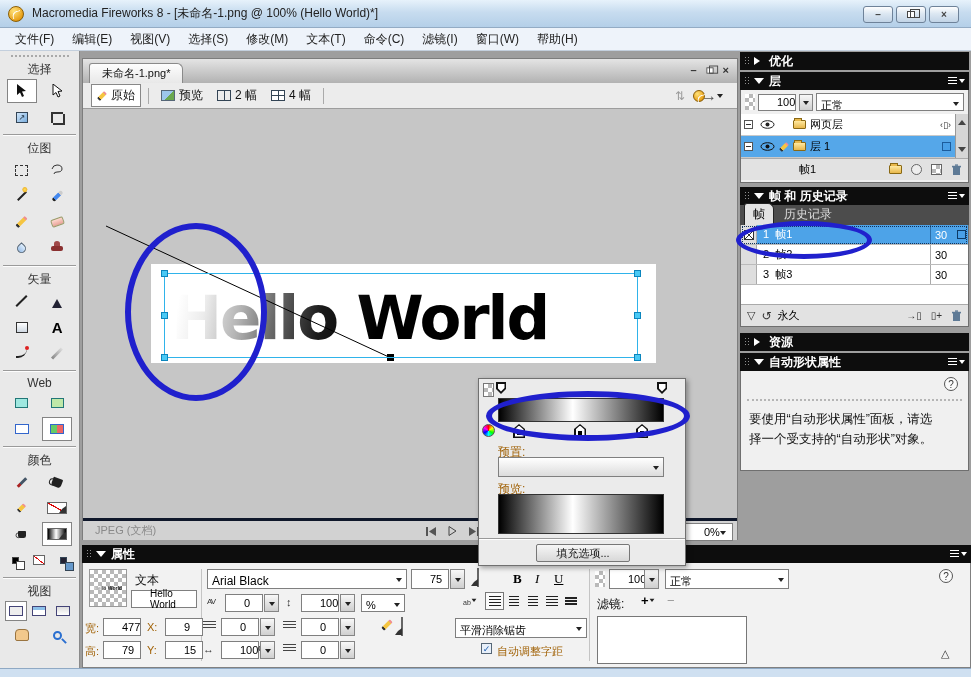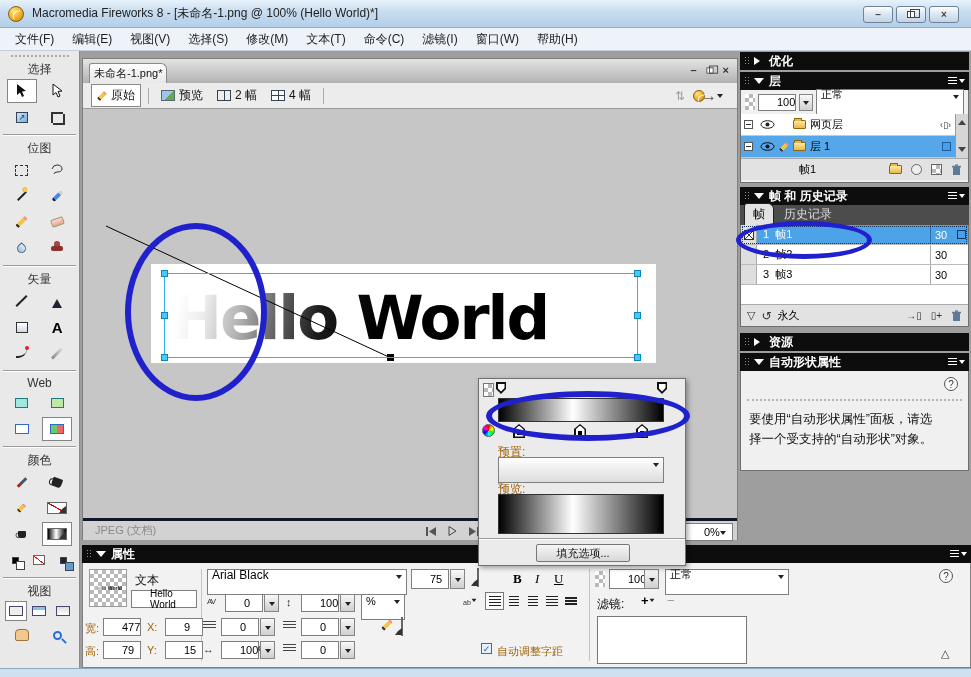--- a/index.html
+++ b/index.html
@@ -55,27 +55,27 @@
   .crop-ico::after{content:"";position:absolute;right:-2px;bottom:-2px;width:10px;height:9px;border-right:2px solid #333;border-bottom:2px solid #333}
   .scale-ico{width:12px;height:11px;border:1px solid #345;background:linear-gradient(135deg,#cfe4f8,#7aaede);display:flex;align-items:center;justify-content:center;font-size:8px;color:#234}
   .defcol{width:7px;height:7px;background:#000;border:1px solid #444;position:relative}
   .defcol::after{content:"";position:absolute;left:3px;top:3px;width:7px;height:7px;background:#fff;border:1px solid #444}
   .swapcol{width:7px;height:7px;border:1px solid #345;background:#223;position:relative}
   .swapcol::after{content:"";position:absolute;left:4px;top:4px;width:7px;height:7px;background:#69c;border:1px solid #345}
   
   .input{background:#fff;border:1px solid #7f7f7f;font-size:11px;display:flex;align-items:center;padding:0 18px;color:#000}
   .ddbtn{background:linear-gradient(#f8f8f8,#cfcfcf);border:1px solid #858585;display:flex;align-items:center;justify-content:center}
   .car{width:0;height:0;border:3px solid transparent;border-top:4px solid #222;margin-top:4px}
-  .selbox{background:#fff;border:1px solid #7f7f7f;font-size:11px;display:flex;align-items:flex-end;padding:12px 4px;color:#000;justify-content:space-between}
+  .selbox{background:#fff;border:1px solid #7f7f7f;font-size:11px;display:flex;align-items:flex-start;padding:4px 4px;color:#000;justify-content:space-between}
   .label11{font-size:11px;color:#a16207}
   .label12{font-size:12px;color:#111}
   
   .docwin{left:82px;top:58px;width:656px;height:482px;border:1px solid #7d7d7d;background:#c9c9c9}
   .doc-title{height:24px;background:linear-gradient(#e4e4e4,#b2b2b2);display:flex;align-items:flex-end;position:relative}
-  .doc-tab{margin-left:6px;height:20px;background:linear-gradient(#fdfdfd,#e8e8e8);border:1px solid #8a8a8a;border-bottom:none;border-radius:3px 6px 0 0;padding:0 4px;font-size:11px;display:flex;align-items:center;color:#111}
+  .doc-tab{margin-left:6px;height:20px;background:linear-gradient(#fdfdfd,#e8e8e8);border:1px solid #8a8a8a;border-bottom:none;border-radius:3px 6px 0 0;padding:0 12px;font-size:11px;display:flex;align-items:center;color:#111}
   .docbtns{position:absolute;right:8px;top:5px;display:flex;gap:9px;font-size:11px;color:#333;font-weight:bold}
   .doc-toolbar{height:26px;background:#ececec;border-bottom:1px solid #9d9d9d;display:flex;align-items:center;padding-left:8px;gap:4px;position:relative}
   .viewbtn{display:flex;align-items:center;gap:4px;font-size:12px;color:#111;padding:2px 5px}
   .viewbtn.active{background:#fff;border:1px solid #888}
   .vsep{width:1px;height:16px;background:#aaa;margin:0 3px}
   .prev-ico{width:14px;height:11px;border:1px solid #567;background:linear-gradient(135deg,#9cc6ea 55%,#6aa84f 55%)}
   .up2-ico{width:14px;height:11px;border:1px solid #345;display:flex}
   .up2-ico i{flex:1;border-right:1px solid #345}
   .up4-ico{width:14px;height:11px;border:1px solid #345;background:
     linear-gradient(#345,#345) 50% 0/1px 100% no-repeat,
@@ -659,20 +659,24 @@
         <span class="albtn">
             <i class="alico" style="width:10px"></i>
           </span>
         <span class="albtn">
             <i class="alico"></i>
           </span>
         <span class="albtn">
             <i class="alico" style="height:8px"></i>
           </span>
       </span>
+      <span class="abs selbox" style="left:372px;top:55px;width:132px;height:20px">
+          <span>平滑消除锯齿</span>
+          <i class="car"></i>
+        </span>
       <span class="abs chk" style="left:398px;top:80px">✓</span>
       <span class="abs label11" style="left:414px;top:81px">自动调整字距</span>
 
       
       <i class="abs checker" style="left:512px;top:8px;width:10px;height:16px"></i>
       <span class="abs input" style="left:526px;top:6px;width:34px;height:20px">100</span>
       <span class="abs ddbtn" style="left:561px;top:6px;width:15px;height:20px">
           <i class="car"></i>
         </span>
       <span class="abs selbox" style="left:582px;top:6px;width:124px;height:20px">

